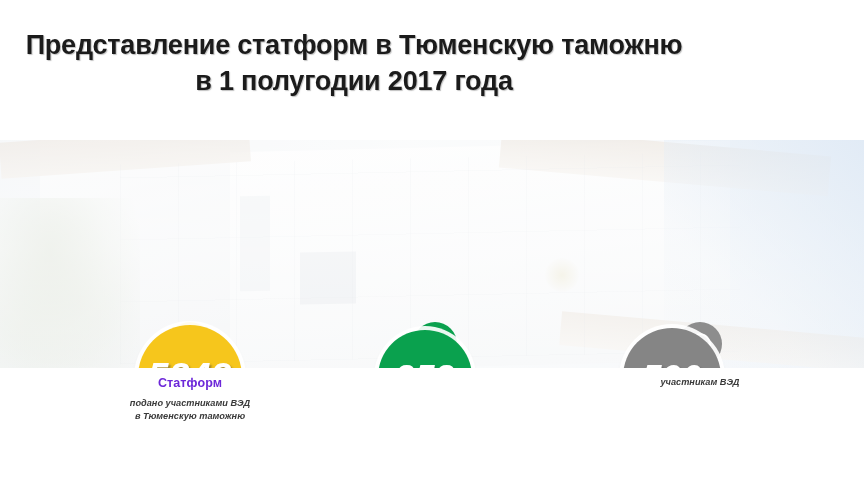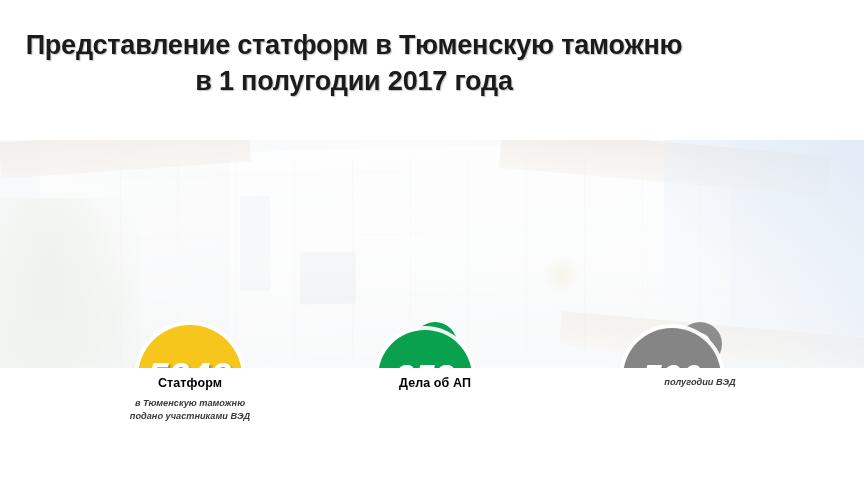--- a/index.html
+++ b/index.html
@@ -182,21 +182,21 @@
     margin: 0 auto 10px auto;
     display: flex; align-items: center; justify-content: center;
   }
   #badge-stat  { background: #f7c91f; }
   #badge-cases { background: #0aa14e; }
   #badge-fines { background: #8d8d8d; }
 
   .cap-title {
     font-size: 12.5px;
     font-weight: bold;
-    color: #000000;
+    color: #6d28d9;
     margin-bottom: 7px;
     letter-spacing: .1px;
   }
   .cap-sub {
     font-size: 9.2px;
     font-style: italic;
     font-weight: bold;
     color: #3a3a3a;
     line-height: 1.42;
   }
@@ -249,41 +249,40 @@
       <path d="M12.5 10.5 L15.5 12.6 L19.5 10.5"></path>
       <path d="M9 14 L13.5 18.5"></path>
       <path d="M11.5 16.5 L15.5 20.5"></path>
       <path d="M14 18.5 L17.5 22"></path>
       <path d="M16.5 20.5 L19.5 23.2"></path>
       <path d="M23 14 L19.5 17.5"></path>
     </svg>
   </div>
   <div class="cap-title">Статформ</div>
   <div class="cap-sub">
+    <span class="sline">подано участниками ВЭД</span>
     <span class="sline">в Тюменскую таможню</span>
-    <span class="sline">подано участниками ВЭД</span>
   </div>
 </div>
 
 <div class="col" id="col-cases">
   <div class="badge" id="badge-cases">
     <svg width="26" height="26" viewBox="0 0 32 32" fill="none" stroke="#ffffff" stroke-width="2" stroke-linecap="round">
       <circle cx="13.5" cy="12.5" r="7.6"></circle>
       <path d="M9.6 9.6 A5.2 5.2 0 0 1 13.2 7.6" stroke-width="1.5"></path>
       <path d="M19.2 18.2 L26 25.4"></path>
       <path d="M21.4 21.2 L24.6 18.4" stroke-width="1.3"></path>
     </svg>
   </div>
-  <div class="cap-title">Дела об АП</div>
 </div>
 
 <div class="col" id="col-fines">
   <div class="badge" id="badge-fines">
     <svg width="30" height="30" viewBox="0 0 32 32" fill="none" stroke="#ffffff" stroke-width="2">
       <circle cx="16" cy="16" r="10.5"></circle>
       <path d="M16 10.5 L16 17.5" stroke-width="2.4" stroke-linecap="round"></path>
       <circle cx="16" cy="21.3" r="1.35" fill="#ffffff" stroke="none"></circle>
     </svg>
   </div>
   <div class="cap-sub">
-    <span class="sline">полугодии ВЭД</span>
+    <span class="sline">участникам ВЭД</span>
   </div>
 </div>
 
 </body></html>

